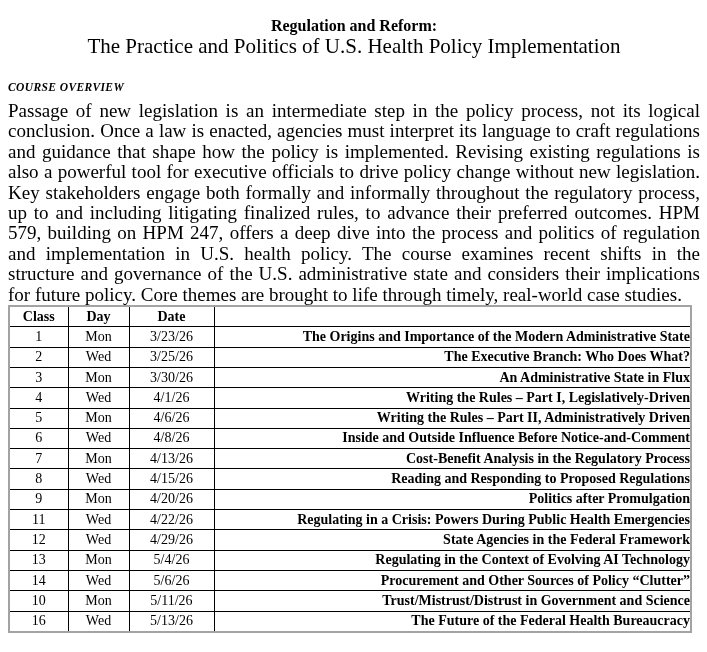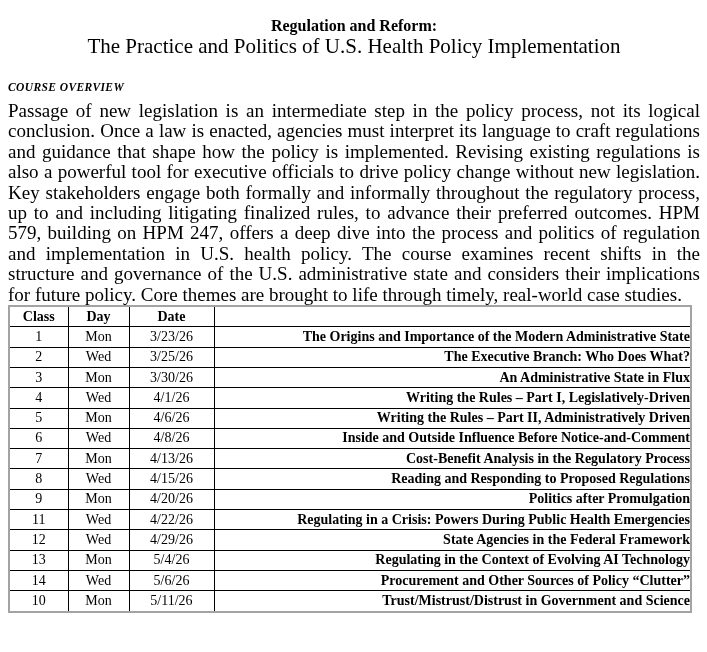--- a/index.html
+++ b/index.html
@@ -178,16 +178,22 @@
           <td>Wed</td>
           <td>5/6/26</td>
           <td class="topic">Procurement and Other Sources of Policy “Clutter”</td>
         </tr>
         <tr>
           <td>10</td>
           <td>Mon</td>
           <td>5/11/26</td>
           <td class="topic">Trust/Mistrust/Distrust in Government and Science</td>
         </tr>
+        <tr>
+          <td>16</td>
+          <td>Wed</td>
+          <td>5/13/26</td>
+          <td class="topic">The Future of the Federal Health Bureaucracy</td>
+        </tr>
       </tbody>
   </table>
 
 </div>
 
 </body></html>

